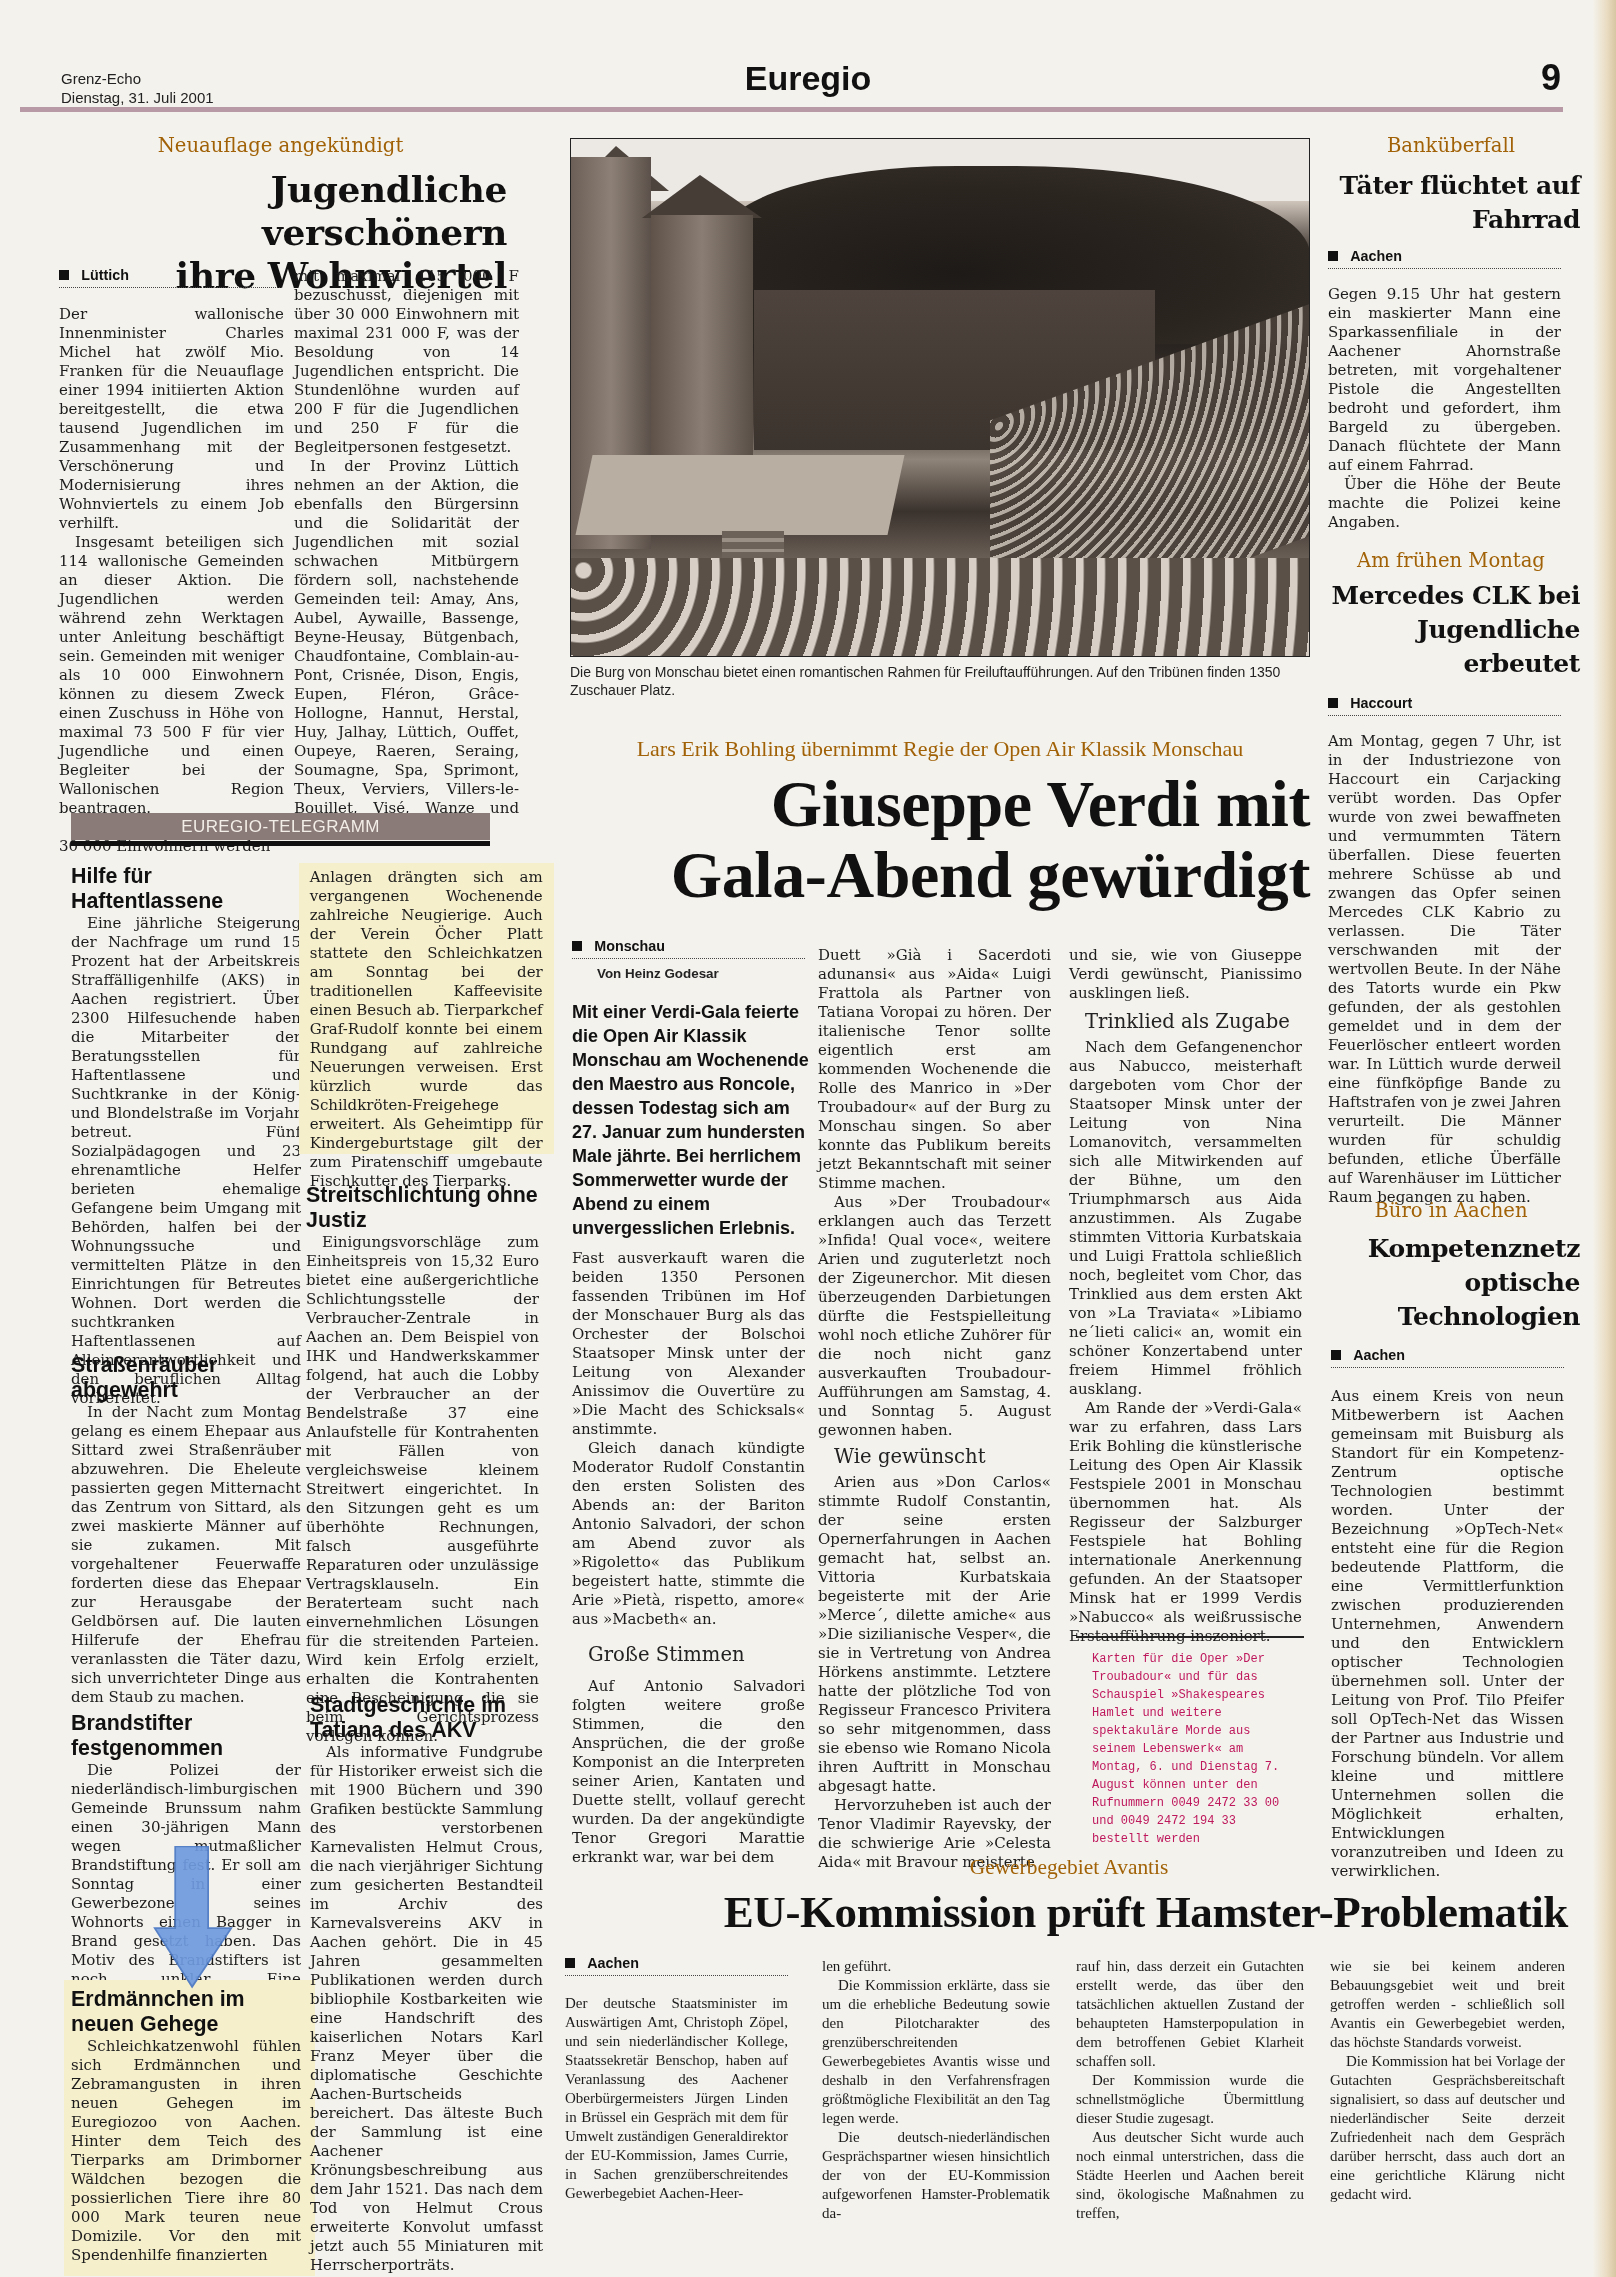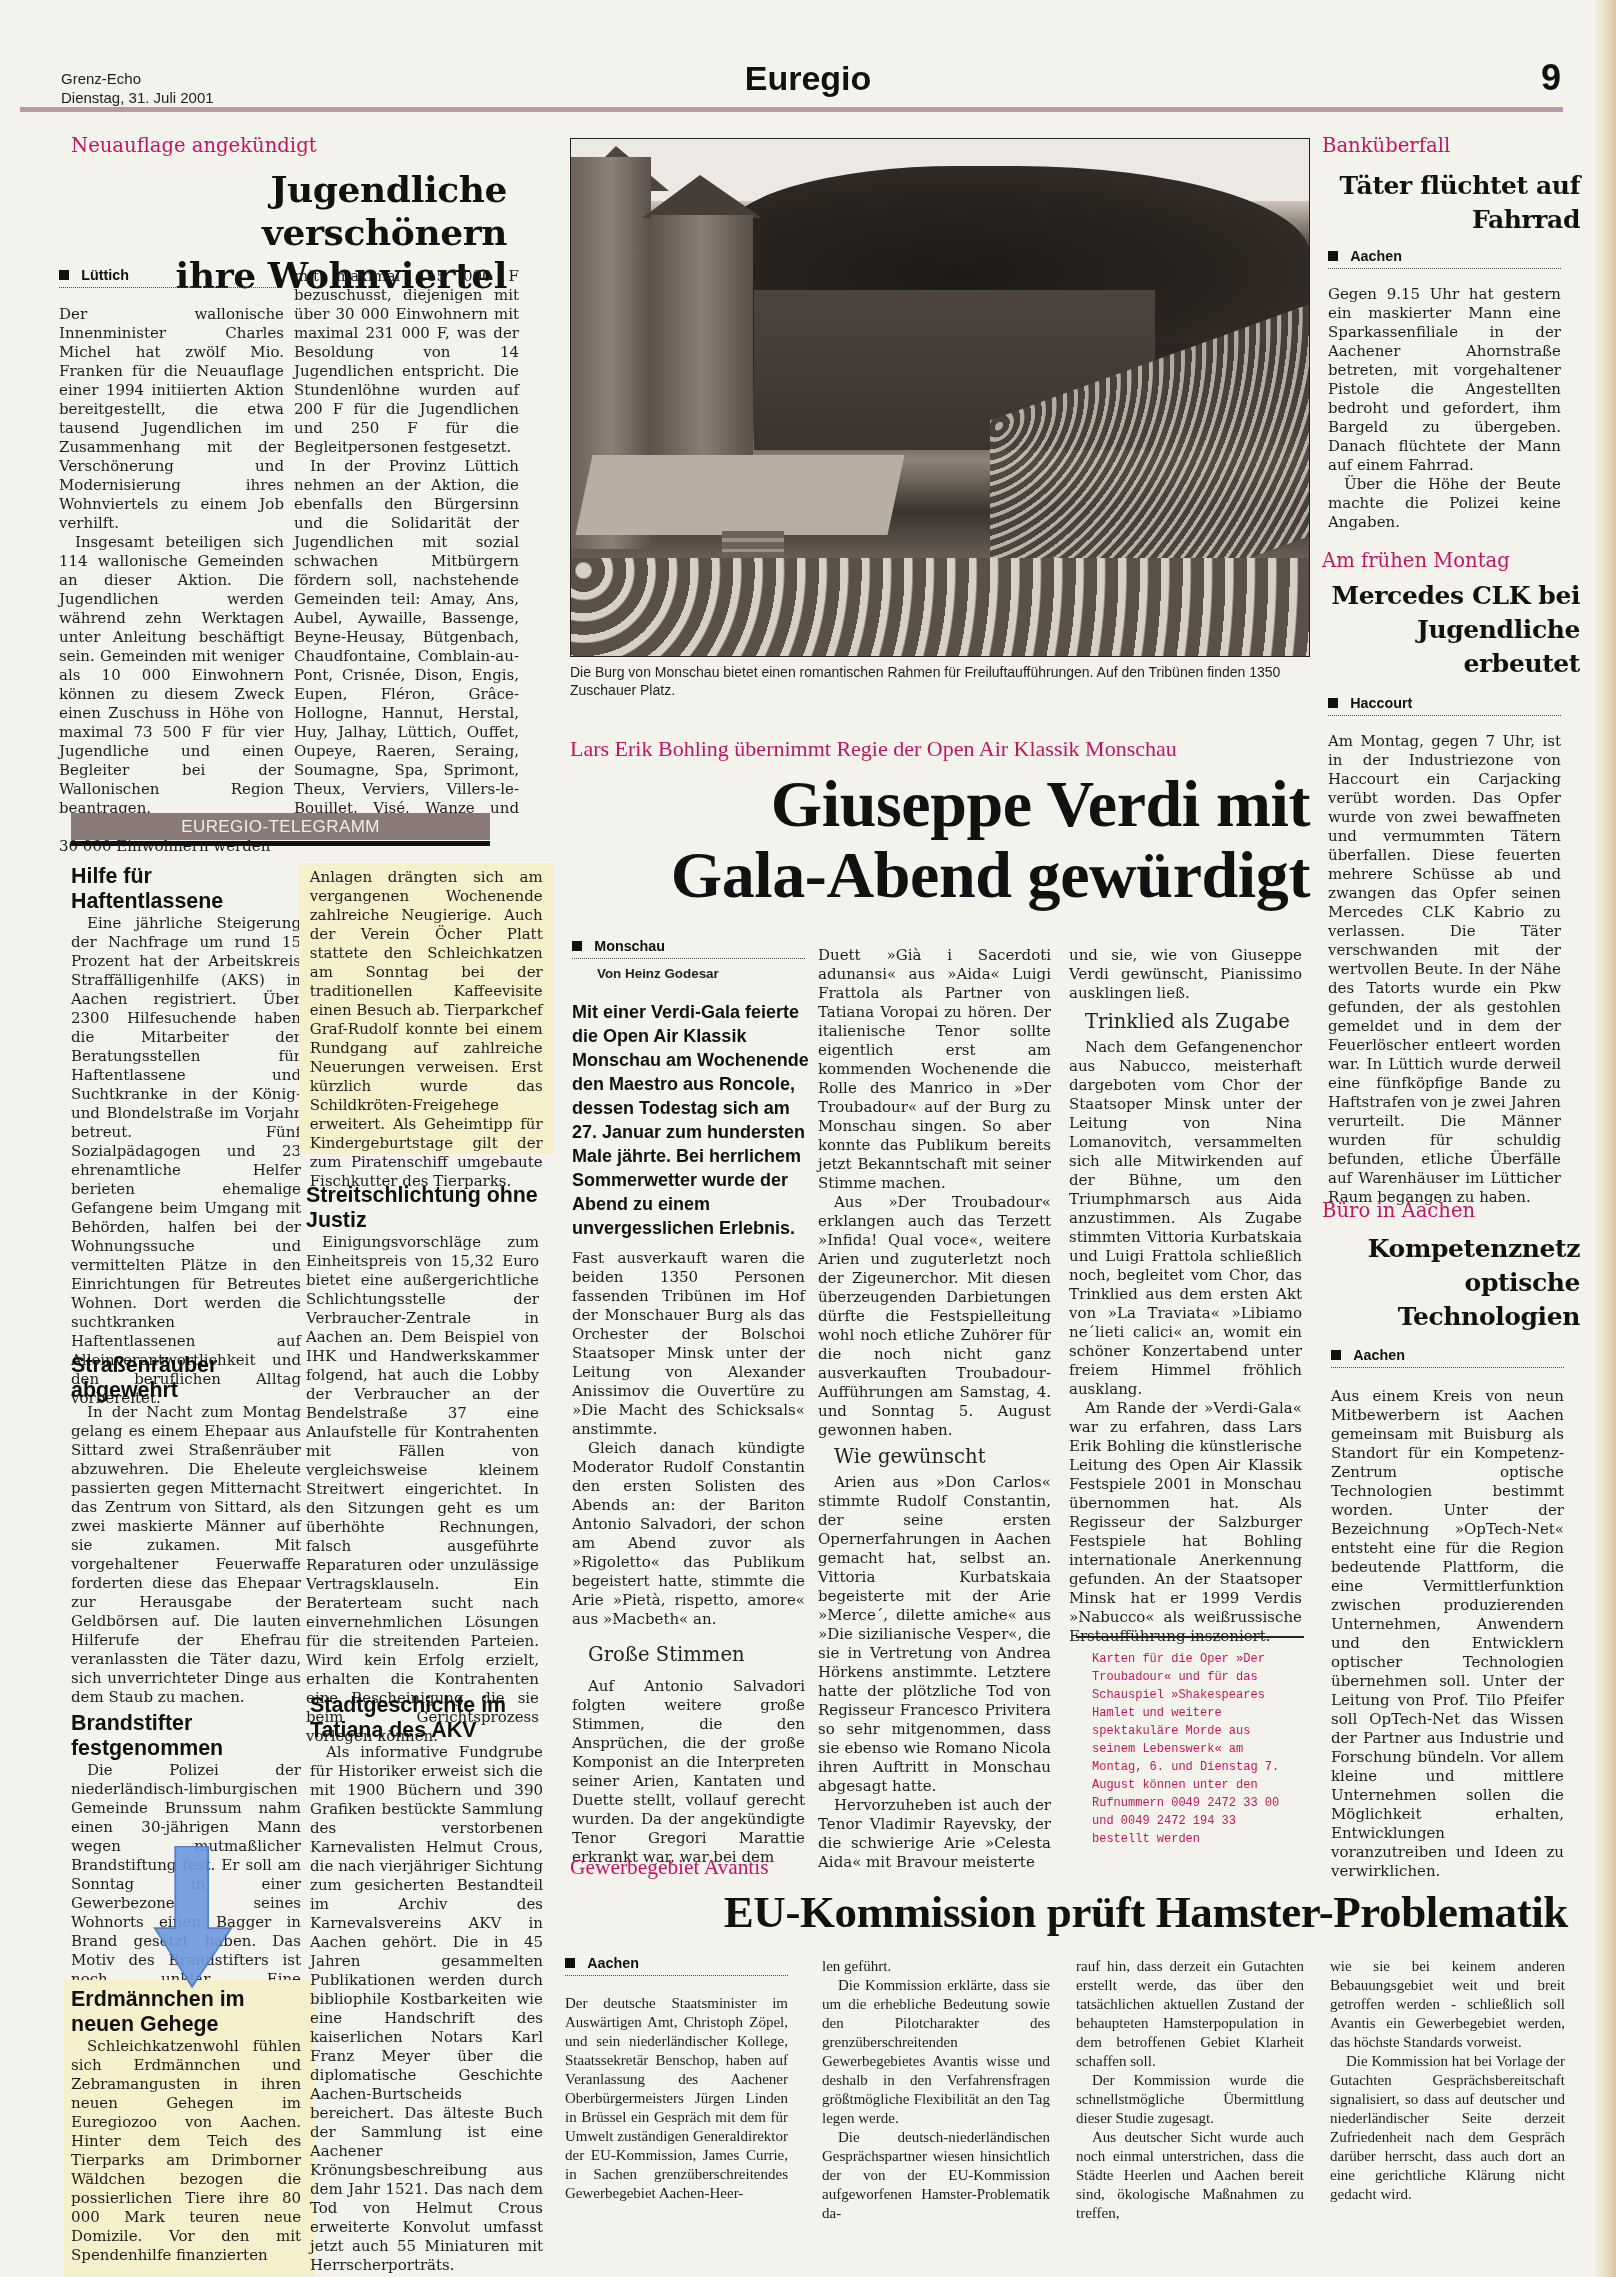--- a/index.html
+++ b/index.html
@@ -10,21 +10,21 @@
     color: #1a1a1a;
   }
   .page { position: absolute; left: 0; top: 0; width: 1616px; height: 2278px; }
   .abs { position: absolute; }
   
   .mast-left { left: 61px; top: 70px; font-family: "Liberation Sans", sans-serif; font-size: 15px; line-height: 18.7px; color: #222; }
   .mast-center { left: 0; width: 1616px; top: 59px; text-align: center; font-family: "Liberation Sans", sans-serif; font-weight: bold; font-size: 34px; color: #111; }
   .mast-page { right: 55px; top: 57px; font-family: "Liberation Sans", sans-serif; font-weight: bold; font-size: 36px; color: #111; }
   .mast-rule { left: 19.6px; width: 1543px; top: 107px; height: 4.5px; background: #b89aa6; }
 
-  .kicker { font-family: "DejaVu Serif", serif; font-size: 19.6px; text-align: left; color: #be185d; }
+  .kicker { font-family: "DejaVu Serif", serif; font-size: 19.6px; text-align: center; color: #a16207; }
   .headline { font-family: "DejaVu Serif", serif; font-weight: bold; text-align: right; color: #111; letter-spacing: -0.4px; }
   .dateline { font-family: "Liberation Sans", sans-serif; font-weight: bold; font-size: 14.3px; border-bottom: 1.8px dotted #444; padding-bottom: 3.6px; color: #111; }
   .dateline .sq { display: inline-block; width: 9.8px; height: 9.8px; background: #111; margin-right: 12.5px; vertical-align: 0px; }
   .body { font-family: "DejaVu Serif", serif; font-size: 15px; line-height: 19px; text-align: justify; hyphens: manual; color: #1c1c1c; }
   .body p { margin: 0; text-indent: 16px; }
   .body p.noind { text-indent: 0; }
 
   
   .tele-bar { left: 71px; width: 419px; top: 813px; height: 27px; background: #8a7a78; color: #f3eee8; font-family: "Liberation Sans", sans-serif; font-size: 17px; text-align: center; line-height: 27px; letter-spacing: 0.4px; }
   .tele-rule { left: 71px; width: 419px; top: 841px; height: 4.5px; background: #111; }

